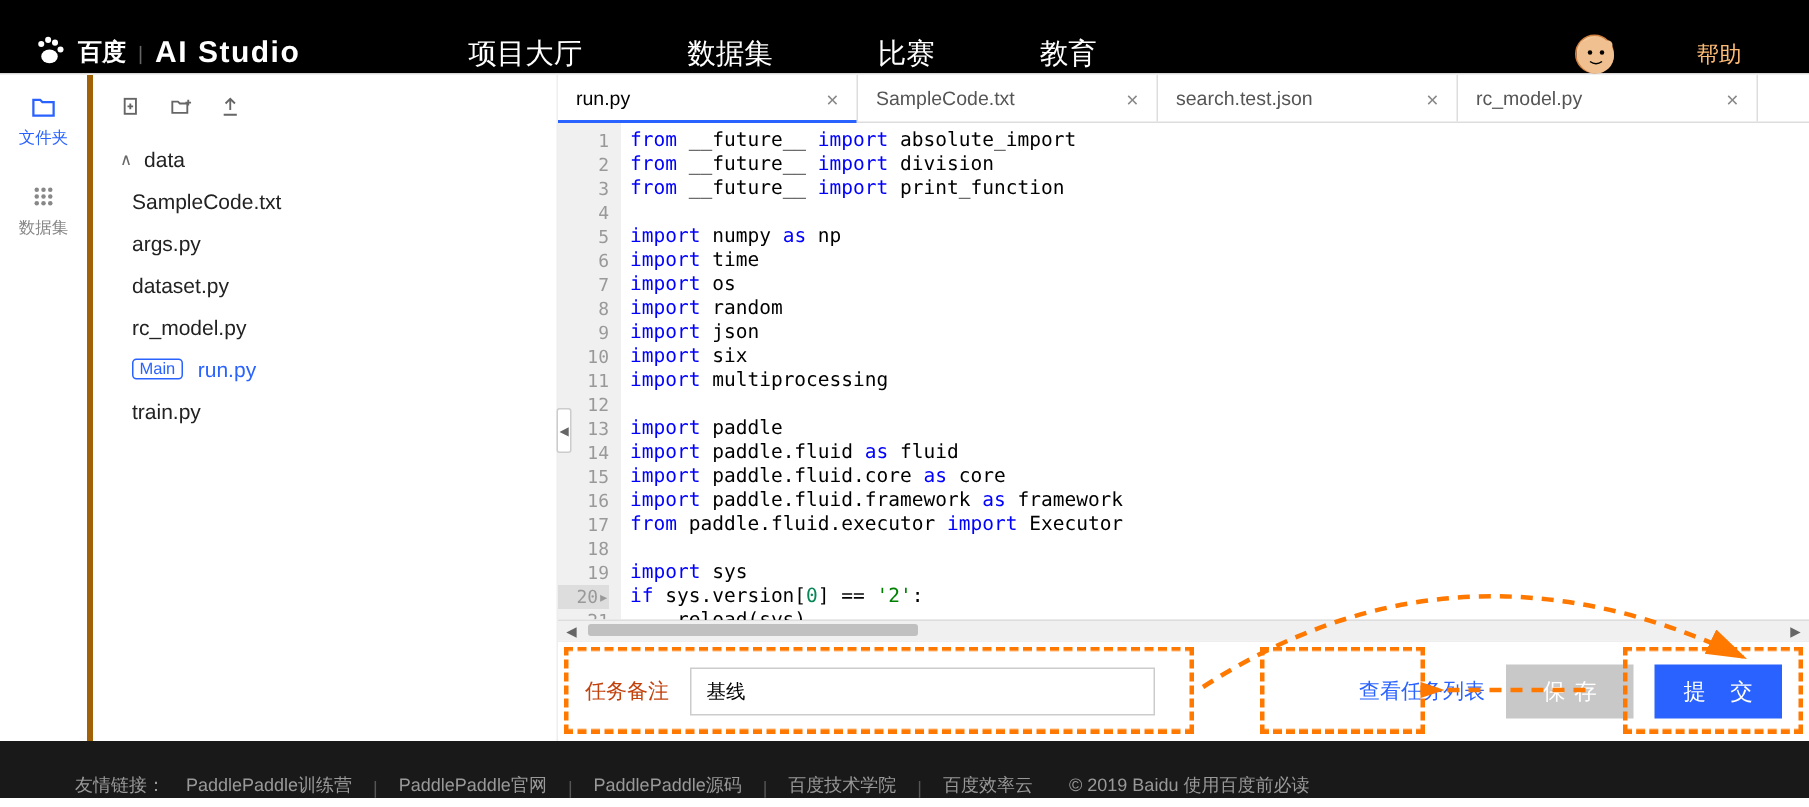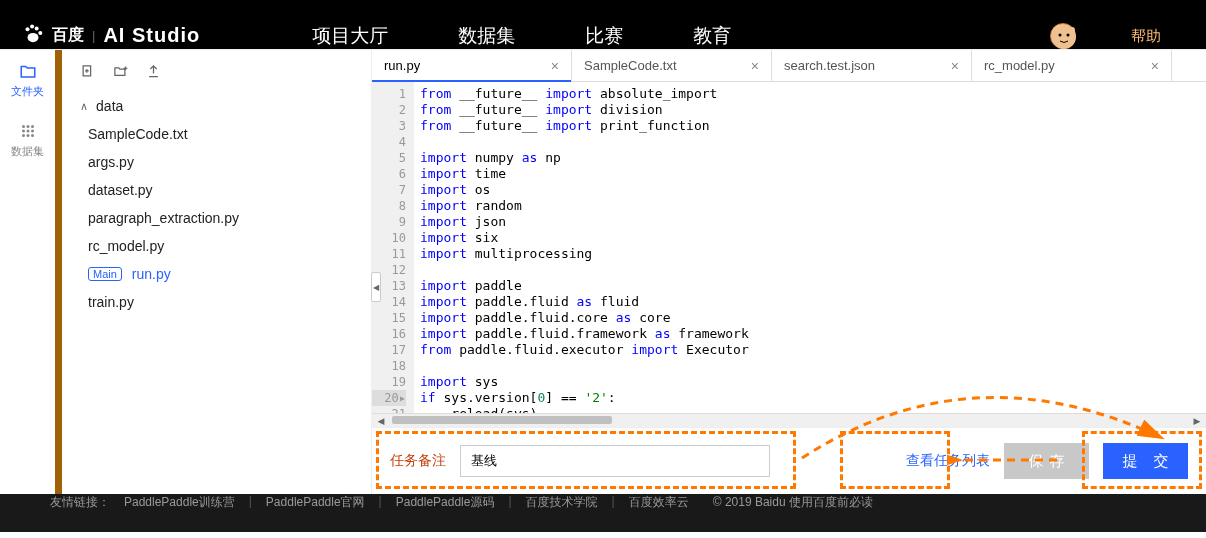--- a/index.html
+++ b/index.html
@@ -10,21 +10,21 @@
 .logo-baidu{font-size:16px;font-weight:bold}
 .logo-sep{color:#666}
 .logo-studio{font-size:20px;font-weight:700;letter-spacing:1px}
 .nav-items{display:flex;gap:70px;margin-left:90px}
 .nav-item{color:#fff;font-size:19px;cursor:pointer}
 .nav-right{margin-left:auto;display:flex;align-items:center;gap:55px;padding-right:45px}
 .avatar{width:26px;height:26px;border-radius:50%;background:radial-gradient(circle at 30% 30%,#f8d8b0,#e8a060);border:1px solid #d08040}
 .avatar::before{content:"";display:block}
 .help{color:#fdba74;font-size:15px;cursor:pointer}
 .main{display:flex;height:445px;background:#fff;border-top:1px solid #eee}
-.side-tabs{width:62px;display:flex;flex-direction:column;border-right:7px solid #a16207}
+.side-tabs{width:62px;display:flex;flex-direction:column;border-right:4px solid #a16207}
 .side-tab{height:60px;display:flex;flex-direction:column;align-items:center;justify-content:center;gap:4px;cursor:pointer;color:#888;font-size:11px}
 .side-tab.active{color:#2962ff}
 .side-tab svg{width:18px;height:18px}
 .file-tree{flex:0 0 310px;padding:10px 8px;border-right:1px solid #eee;position:relative}
 .tree-toolbar{display:flex;gap:18px;padding:4px 10px 10px;color:#666}
 .tree-toolbar svg{width:15px;height:15px;cursor:pointer}
 .tree-row{padding:6px 10px;cursor:pointer;font-size:14px;color:#222;display:flex;align-items:center;gap:8px}
 .tree-row.dir{font-weight:normal}
 .tree-row .chev{font-size:11px;color:#666}
 .tree-row.indent{padding-left:18px}
@@ -52,21 +52,21 @@
 .bottom-bar{display:flex;align-items:center;padding:15px 18px;gap:14px;border-top:1px solid #eee;position:relative}
 .bb-label{font-size:14px;color:#c2410c}
 .bb-input{width:310px;height:32px;border:1px solid #ccc;padding:0 10px;font-size:13px}
 .bb-spacer{flex:1}
 .bb-link{color:#2962ff;font-size:14px;cursor:pointer}
 .bb-btn{width:85px;height:36px;border:none;font-size:15px;letter-spacing:6px;padding-left:6px;cursor:pointer;color:#fff}
 .bb-save{background:#c8c8c8}
 .bb-submit{background:#2962ff}
 .dash-box{position:absolute;border:3px dashed #ff7800;pointer-events:none;z-index:10}
 .arrow-svg{position:absolute;pointer-events:none;z-index:9}
-.footer{background:#191919;height:38px;color:#999;display:flex;align-items:flex-start;padding:0 50px;font-size:12px;gap:14px}
+.footer{background:#191919;height:38px;color:#999;display:flex;align-items:flex-end;padding:0 50px;font-size:12px;gap:14px}
 .footer a{color:#999;cursor:pointer}
 .footer .sep{color:#555}
 </style>
 </head>
 <body>
 
 <div class="nav">
   <div class="logo">
     <span class="logo-paw">
       <svg width="22" height="22" viewBox="0 0 24 24" fill="#fff">
@@ -145,23 +145,20 @@
         <span>data</span>
       </div>
     <div class="tree-row indent">
         <span>SampleCode.txt</span>
       </div>
     <div class="tree-row indent">
         <span>args.py</span>
       </div>
     <div class="tree-row indent">
         <span>dataset.py</span>
-      </div>
-    <div class="tree-row indent">
-        <span>paragraph_extraction.py</span>
       </div>
     <div class="tree-row indent">
         <span>rc_model.py</span>
       </div>
     <div class="tree-row indent active">
         <span class="main-badge">Main</span>
         <span>run.py</span>
       </div>
     <div class="tree-row indent">
         <span>train.py</span>

